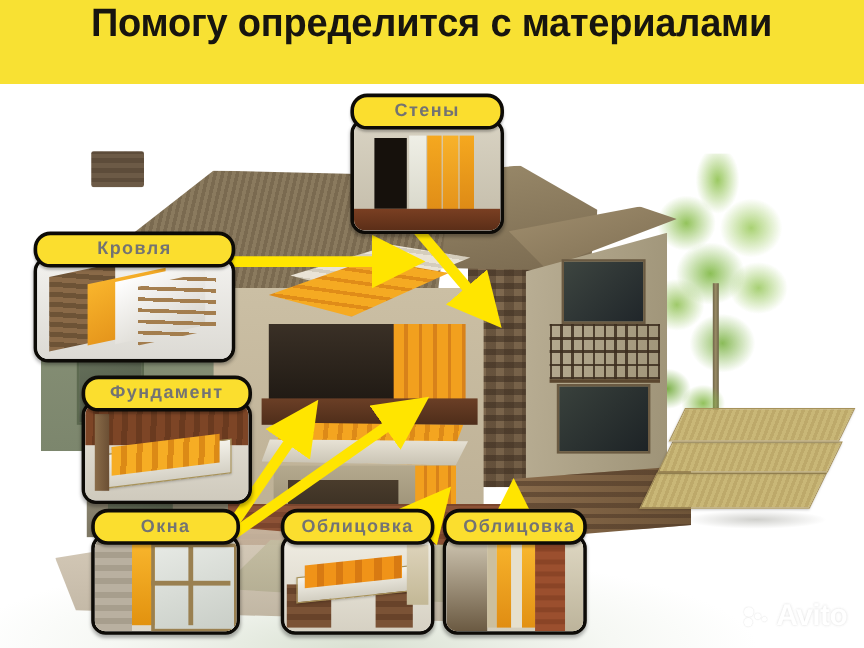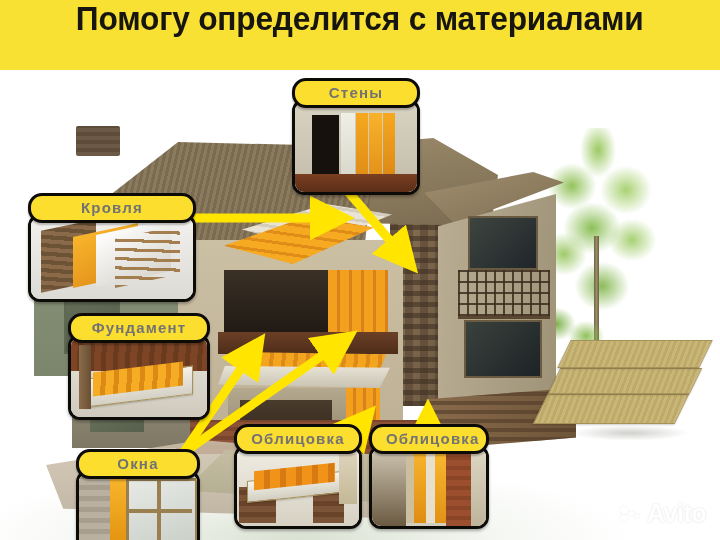--- a/index.html
+++ b/index.html
@@ -498,21 +498,21 @@
       <div class="tv t-floor">
         <div class="deck"></div>
           <div class="slab"></div>
         <div class="joists"></div>
           <div class="post"></div>
       </div>
     </div>
   </div>
 
   <div class="callout center" style="left:76px; top:424px; width:124px;">
-    <div class="pill" style="background: rgb(251, 222, 46); margin-top: 25px;">Окна</div>
+    <div class="pill" style="background: rgb(251, 222, 46);">Окна</div>
     <div class="thumb" style="height:78px;">
       <div class="tv t-win">
         <div class="wall"></div>
           <div class="ins"></div>
           <div class="frame"></div>
         <div class="mull-v"></div>
           <div class="mull-h"></div>
       </div>
     </div>
   </div>

